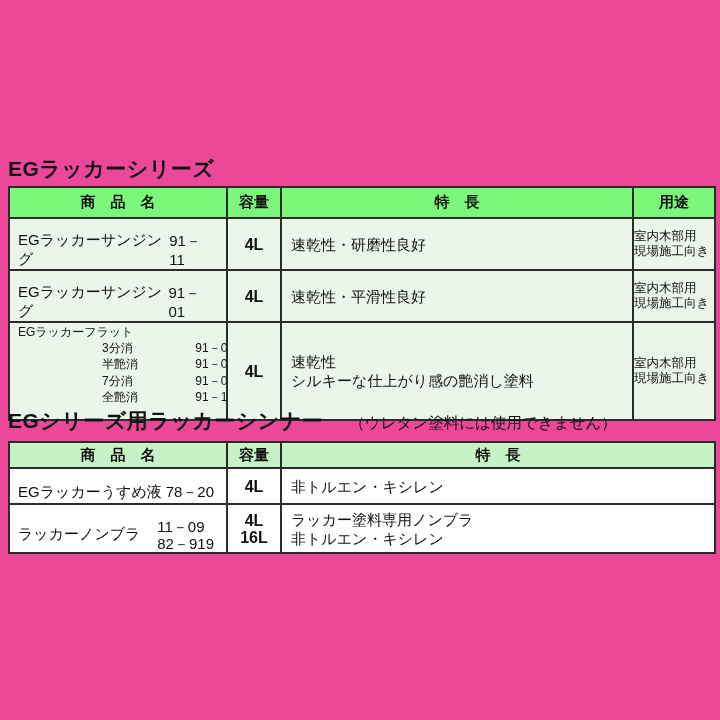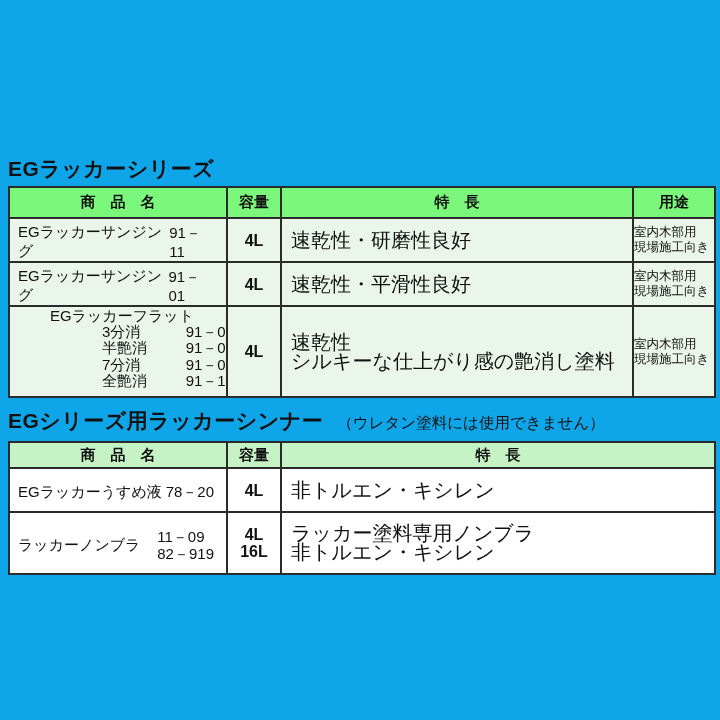--- a/index.html
+++ b/index.html
@@ -1,54 +1,54 @@
 <!DOCTYPE html>
 <html style="--header1_bg: #7bf77b; --row1_bg: #eaf6ea; --header2_bg: #c6f3c6; --row2_bg: #ffffff; --border: #2b2b2b; --text: #111111;"><head>
 <meta charset="utf-8">
 <style>
   * { margin:0; padding:0; box-sizing:border-box; }
   html,body { background:#ffffff; }
   body { width:720px; height:720px; }
   .page {
     position:relative; width:720px; height:720px; overflow:hidden;
-    background:#0ea5e9; color:var(--text,#111111);
+    background:#ec4899; color:var(--text,#111111);
     font-family:"Liberation Sans", sans-serif;
   }
   .sec-title { position:absolute; left:8px; font-size:21px; font-weight:bold; letter-spacing:0.5px; white-space:nowrap; }
   #title1 { top:155px; }
-  .title2-wrap { position:absolute; left:8px; top:407px; display:flex; align-items:baseline; gap:14px; white-space:nowrap; }
+  .title2-wrap { position:absolute; left:8px; top:407px; display:flex; align-items:baseline; gap:26px; white-space:nowrap; }
   .title2-main { font-size:21px; font-weight:bold; letter-spacing:0.5px; }
   .title2-sub { font-size:15.5px; font-weight:normal; }
   .note { position:absolute; left:10px; top:372px; font-size:14.5px; white-space:nowrap; }
   .note-text { margin-left:16px; }
 
   table { position:absolute; left:8px; border-collapse:collapse; table-layout:fixed; }
   #table1 { top:186px; width:706px; }
   #table2 { top:441px; width:706px; }
   th, td { border:2px solid var(--border,#2b2b2b); overflow:hidden; }
   th { font-size:15px; font-weight:bold; text-align:center; }
   #table1 th { background:var(--header1_bg,#7bf77b); }
   #table1 td { background:var(--row1_bg,#eaf6ea); }
   #table2 th { background:var(--header2_bg,#c6f3c6); }
   #table2 td { background:var(--row2_bg,#ffffff); }
 
   tr.hr1 { height:31px; }
   tr.r33 { height:33px; }
   tr.r80 { height:79px; }
   tr.hr2 { height:26px; }
-  tr.r37 { height:44px; }
-  tr.r47 { height:62px; }
+  tr.r37 { height:36px; }
+  tr.r47 { height:49px; }
 
-  td.prod { font-size:15px; padding:4px 12px 0 8px; vertical-align:middle; }
+  td.prod { font-size:15px; padding:12px 12px 0 8px; vertical-align:middle; }
   .prod-line { display:flex; justify-content:space-between; align-items:center; }
   td.cap { text-align:center; font-weight:bold; font-size:16px; vertical-align:middle; line-height:17px; }
-  td.feat { font-size:20px; padding-left:9px; vertical-align:middle; line-height:19px; }
+  td.feat { font-size:15px; padding-left:9px; vertical-align:middle; line-height:19px; }
   td.use { font-size:12.5px; vertical-align:middle; line-height:15px; }
 
-  td.prod-flat { font-size:15px; line-height:16.2px; padding:1px 0 7px 8px; vertical-align:middle;text-align:center; }
+  td.prod-flat { font-size:12px; line-height:16.2px; padding:1px 0 14px 8px; vertical-align:middle; }
   .variants { margin-left:84px; width:132px; }
   .variant { display:flex; justify-content:space-between;gap:24px; }
 
   .prod-split { display:flex; justify-content:space-between; align-items:center; }
   .codes-col { line-height:17px; }
 </style>
 </head>
 <body>
 
 <div class="page">

